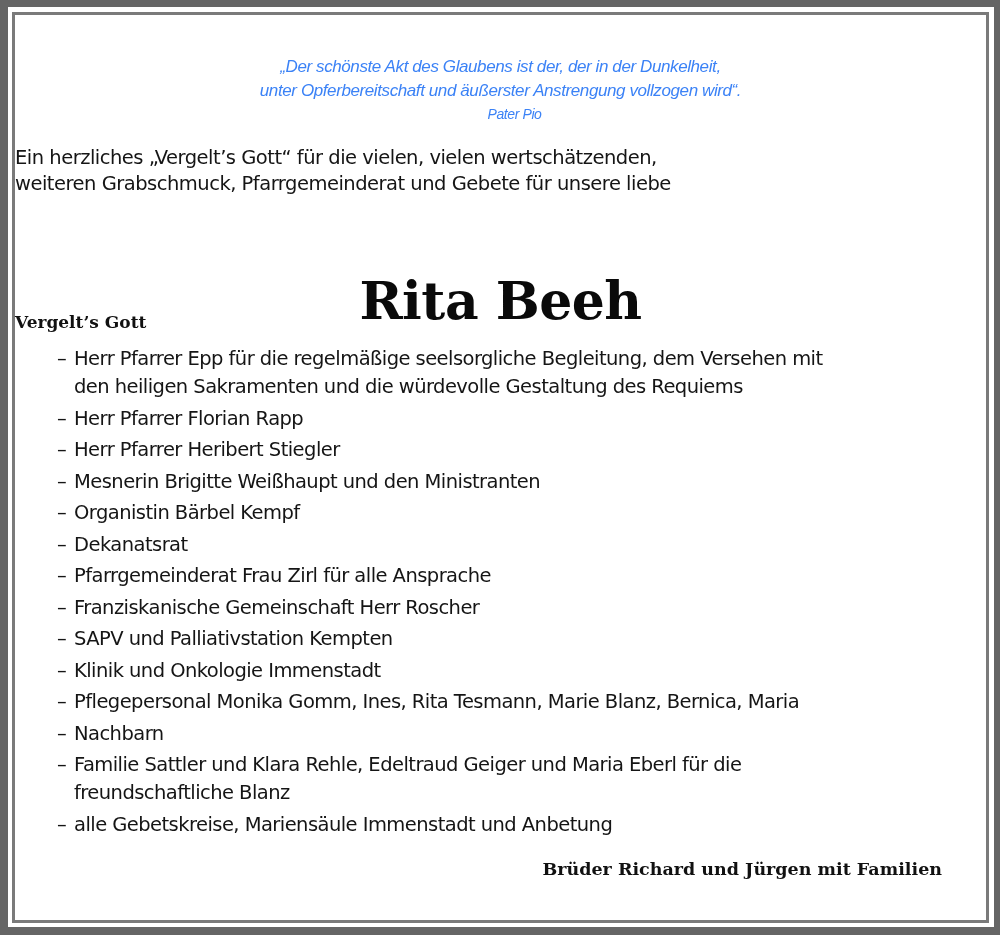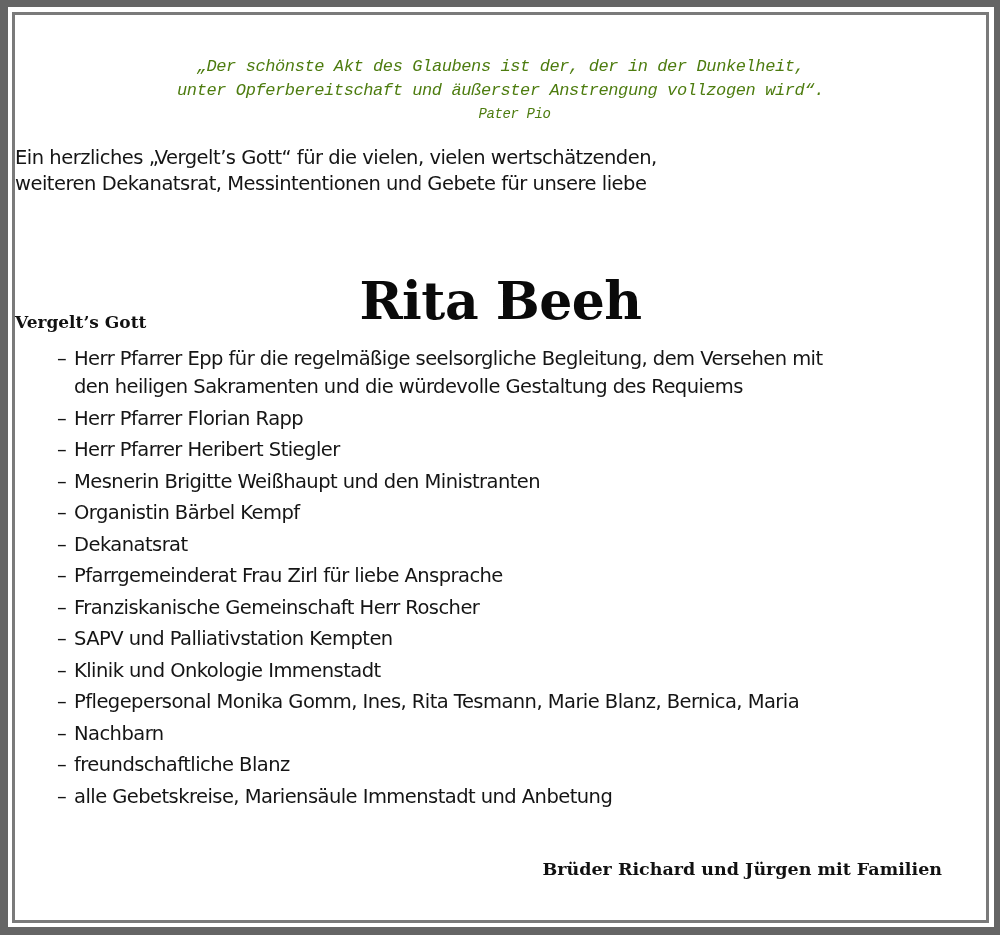--- a/index.html
+++ b/index.html
@@ -2,21 +2,21 @@
 <html><head>
   <meta charset="utf-8">
   <style>
     html, body { margin:0; padding:0; background:#fff; }
     body { width:1000px; height:935px; position:relative; overflow:hidden; }
     .frame-outer { position:absolute; left:0; top:0; width:1000px; height:935px; background:#656565; }
     .frame-gap { position:absolute; left:8px; top:7px; right:6px; bottom:8px; background:#fff; }
     .frame-inner { position:absolute; left:12px; top:12px; right:11px; bottom:12px; background:#7a7a7a; }
     .page { position:absolute; left:15px; top:15px; right:14px; bottom:15px; background:#fff; color:#111; }
     .quote { position:absolute; left:0; right:0; top:40px; text-align:center;
-      font-family:Liberation Mono, monospace; font-style:italic; font-size:17px; line-height:24px; letter-spacing:-0.4px; font-weight:300; color:#4d7c0f; }
+      font-family:Liberation Sans, sans-serif; font-style:italic; font-size:17px; line-height:24px; letter-spacing:-0.4px; font-weight:300; color:#3b82f6; }
     .quote .author { font-size:14px; line-height:22px;margin-left:28px; }
     .thanks { position:absolute; left:0; right:0; top:130px; 
       font-family:"DejaVu Sans", sans-serif; font-size:19.5px; line-height:26px; letter-spacing:-0.5px; color:#151515; }
     .name { position:absolute; left:0; right:0; top:222px; text-align:center;
       font-family:"DejaVu Serif", serif; font-weight:bold; font-size:52px; line-height:70px; letter-spacing:-0.5px; color:#0a0a0a;margin-top:29px; }
     .subhead { position:absolute; left:0; right:0; top:294px; 
       font-family:"DejaVu Serif", serif; font-weight:bold; font-size:17px; line-height:26px; color:#111; }
     .list { position:absolute; left:42px; right:30px; top:330px; margin:0; padding:0; list-style:none;
       font-family:"DejaVu Sans", sans-serif; font-size:19.5px; line-height:28px; letter-spacing:-0.55px; color:#151515; }
     .list li { position:relative; padding-left:17px; margin-bottom:3.5px; }
@@ -34,21 +34,21 @@
 <div class="page">
 
   <div class="quote">
     <div>„Der schönste Akt des Glaubens ist der, der in der Dunkelheit,</div>
     <div>unter Opferbereitschaft und äußerster Anstrengung vollzogen wird“.</div>
     <div class="author">Pater Pio</div>
   </div>
 
   <div class="thanks">
     <div>Ein herzliches „Vergelt’s Gott“ für die vielen, vielen wertschätzenden,</div>
-    <div>weiteren Dekanatsrat, Messintentionen und Gebete für unsere liebe</div>
+    <div>weiteren Grabschmuck, Pfarrgemeinderat und Gebete für unsere liebe</div>
   </div>
 
   <div class="name">Rita Beeh</div>
 
   <div class="subhead">Vergelt’s Gott</div>
 
   <ul class="list">
     <li>
         <span class="dash">–</span>
         <div>Herr Pfarrer Epp für die regelmäßige seelsorgliche Begleitung, dem Versehen mit</div>
@@ -69,21 +69,21 @@
     <li>
         <span class="dash">–</span>
         <div>Organistin Bärbel Kempf</div>
       </li>
     <li>
         <span class="dash">–</span>
         <div>Dekanatsrat</div>
       </li>
     <li>
         <span class="dash">–</span>
-        <div>Pfarrgemeinderat Frau Zirl für liebe Ansprache</div>
+        <div>Pfarrgemeinderat Frau Zirl für alle Ansprache</div>
       </li>
     <li>
         <span class="dash">–</span>
         <div>Franziskanische Gemeinschaft Herr Roscher</div>
       </li>
     <li>
         <span class="dash">–</span>
         <div>SAPV und Palliativstation Kempten</div>
       </li>
     <li>
@@ -93,20 +93,21 @@
     <li>
         <span class="dash">–</span>
         <div>Pflegepersonal Monika Gomm, Ines, Rita Tesmann, Marie Blanz, Bernica, Maria</div>
       </li>
     <li>
         <span class="dash">–</span>
         <div>Nachbarn</div>
       </li>
     <li>
         <span class="dash">–</span>
+        <div>Familie Sattler und Klara Rehle, Edeltraud Geiger und Maria Eberl für die</div>
         <div>freundschaftliche Blanz</div>
       </li>
     <li>
         <span class="dash">–</span>
         <div>alle Gebetskreise, Mariensäule Immenstadt und Anbetung</div>
       </li>
   </ul>
 
   <div class="signature">Brüder Richard und Jürgen mit Familien</div>
 </div>

